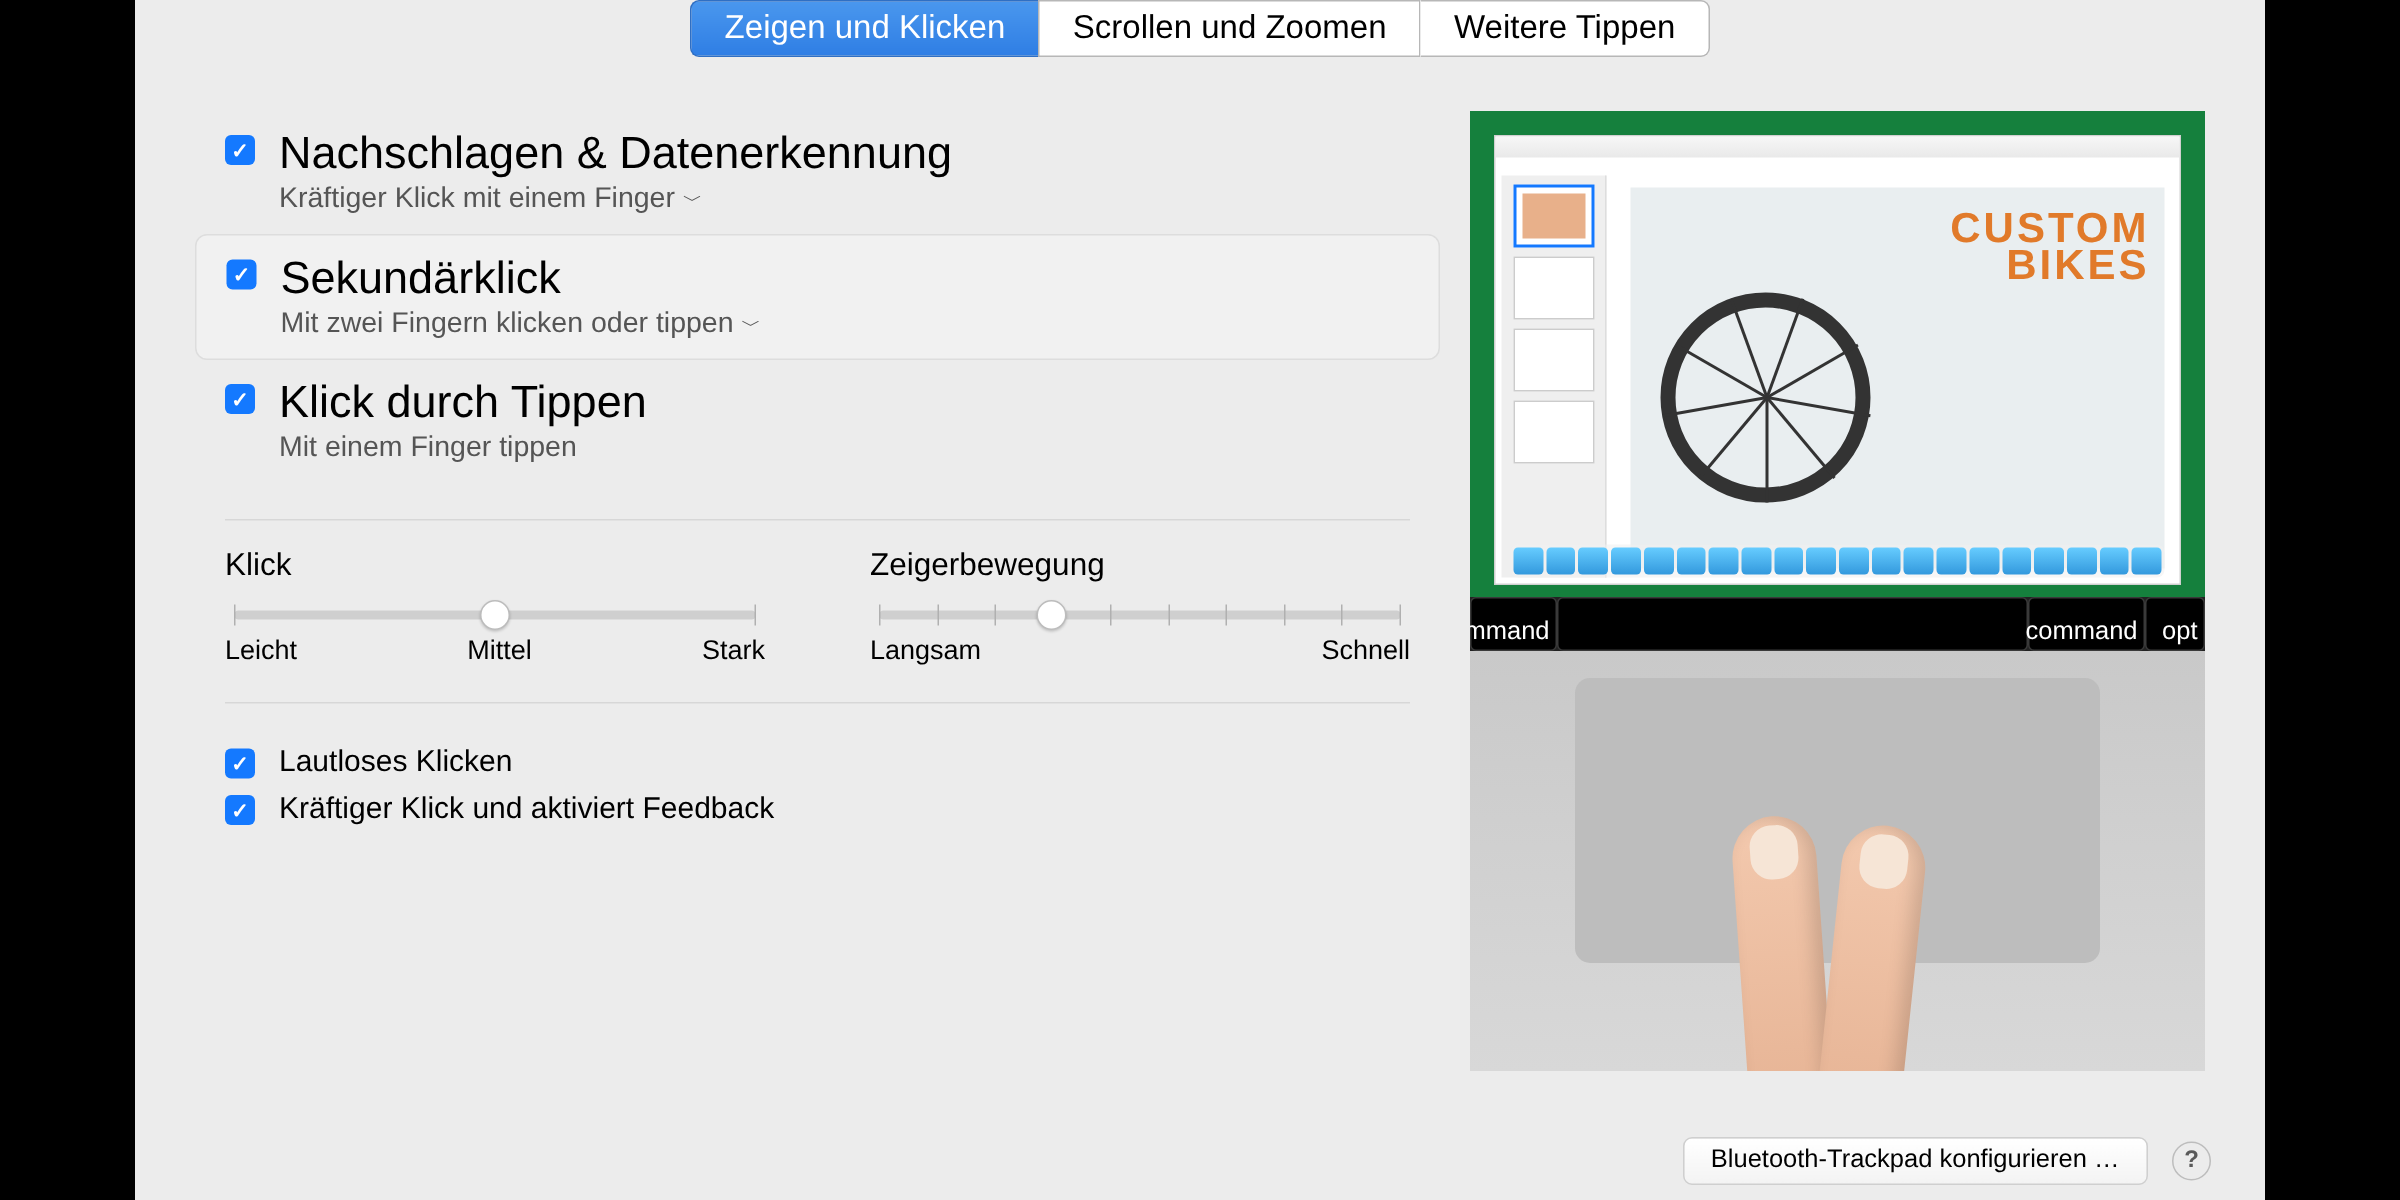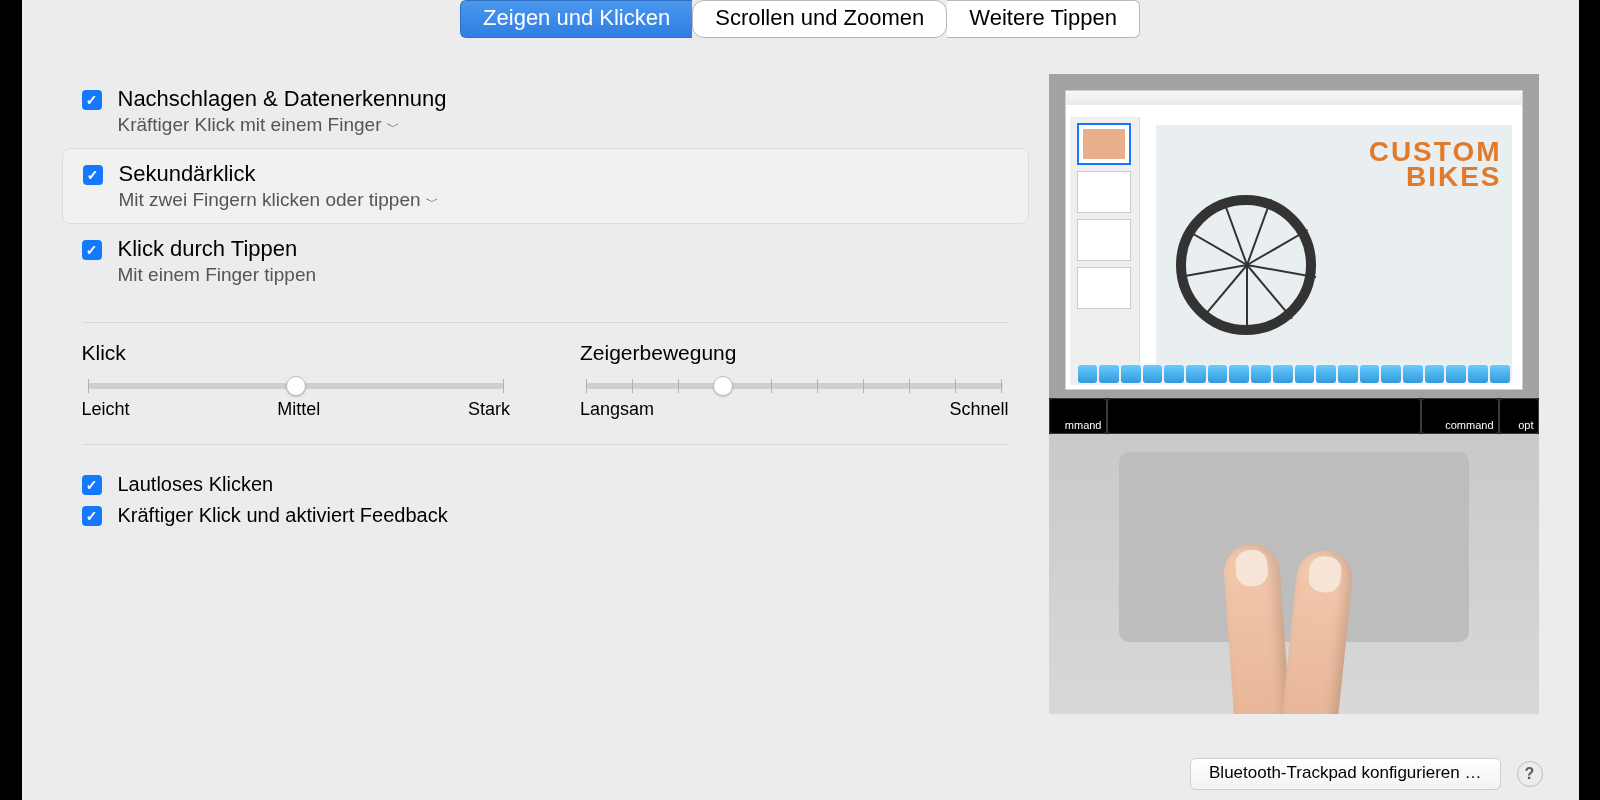--- a/index.html
+++ b/index.html
@@ -8,21 +8,21 @@
     font-family: -apple-system, "Helvetica Neue", Helvetica, Arial, sans-serif;
     background: #000;
     display: flex;
     justify-content: center;
     align-items: flex-start;
     width: 1600px;
     height: 800px;
     overflow: hidden;
   }
   .window {
-    width: 1557px;
+    width: 1420px;
     height: 800px;
     background: #ececec;
     margin-top: 0;
     position: relative;
   }
   .tabs {
     display: flex;
     justify-content: center;
     gap: 0;
     background: #ececec;
@@ -35,21 +35,21 @@
     color: #000;
     cursor: default;
   }
   .tab.active {
     background: #3d8fe8;
     background: linear-gradient(#4a97ee, #2f7ee4);
     color: #fff;
     border-color: #2f6fc4;
   }
   .tab.left  { border-radius: 6px 0 0 6px; border-right: none; }
-  .tab.mid   { border-radius: 12px; border-left: 1px solid #b7b7b7; }
+  .tab.mid   { border-radius: 0; border-left: 1px solid #b7b7b7; }
   .tab.right { border-radius: 0 6px 6px 0; border-left: none; }
 
   .content {
     display: flex;
     padding: 36px 40px 12px 40px;
     gap: 20px;
   }
 
   
   .left-col { flex: 1; }
@@ -74,21 +74,21 @@
     border-left-color: #f1f1f1;
   }
   .checkbox {
     width: 20px; height: 20px;
     border-radius: 4px;
     background: #1479ff;
     display: flex; align-items: center; justify-content: center;
     color: #fff; font-size: 14px; font-weight: 700;
     margin-top: 4px;
   }
-  .opt-title  { font-size: 22px; font-weight: 500; color: #000; }
+  .opt-title  { font-size: 30px; font-weight: 500; color: #000; }
   .opt-sub    { font-size: 19px; color: #555; margin-top: 2px; }
   .caret { font-size: 13px; }
 
   .divider { border: none; border-top: 1px solid #d7d7d7; margin: 24px 20px 18px; }
 
   .sliders { display: flex; gap: 70px; padding: 0 20px; }
   .slider-block { flex: 1; }
   .slider-title { font-size: 21px; margin-bottom: 18px; }
   .slider-track {
     position: relative; height: 6px; background: #cfcfcf;
@@ -107,21 +107,21 @@
   .slider-labels span.mid { }
 
   .extras { padding: 10px 20px 0; }
   .extra-row { display:flex; align-items:flex-start; gap:16px; margin-bottom:8px;}
   .extra-row .checkbox { margin-top: 2px; }
   .extra-desc { font-size: 18px; color:#000; max-width: 660px; margin-left: 36px; line-height:1.35;}
 
   
   .preview {
     width: 490px; height: 640px;
-    background: #a3a3a3;
+    background: #15803d;
     position: relative;
     overflow: hidden;
   }
   .preview .screen {
     position:absolute; left:16px; top:16px; right:16px; height:300px;
     background:#fff; border:1px solid #d0d0d0;
   }
   .sidebar { position:absolute; left:4px; top:26px; width:70px; bottom:4px;
              background:#efefef; border-right:1px solid #ddd;}
   .thumb { margin:6px auto; width:54px; height:42px; background:#fff;
@@ -139,21 +139,21 @@
            background:#333; transform-origin: top center;}
   .menubar{position:absolute; left:0; right:0; top:0; height:14px;
            background:linear-gradient(#f7f7f7,#e9e9e9);}
   .dock  { position:absolute; left:10px; right:10px; bottom:4px; height:22px;
            background:rgba(240,240,240,.6); border-radius:5px;
            display:flex; gap:2px; padding:2px;}
   .dock i{flex:1; background:linear-gradient(#6cf,#39d); border-radius:3px;}
   .keys  { position:absolute; left:0; right:0; top:324px; height:36px;
            background:#222; display:flex;}
   .key   { background:#000; border:1px solid #3a3a3a; border-radius:4px;
-           color:#fff; font-size:11px; display:flex; align-items:flex-end;
+           color:#fff; font-size:17px; display:flex; align-items:flex-end;
            justify-content:flex-end; padding:2px 4px;}
   .trackpad-area{position:absolute; left:0; right:0; top:360px; bottom:0;
            background:linear-gradient(#c9c9c9,#d8d8d8);}
   .pad   { position:absolute; left:70px; right:70px; top:18px; height:190px;
            background:#bdbdbd; border-radius:10px;}
   .finger{ position:absolute; width:56px; height:200px; border-radius:30px;
            background:linear-gradient(#f3c9ae,#e6b394);
            box-shadow:inset -6px 0 12px rgba(0,0,0,.15);}
   .finger.f1{left:180px; top:110px; transform:rotate(-4deg);}
   .finger.f2{left:240px; top:116px; transform:rotate(6deg);}

